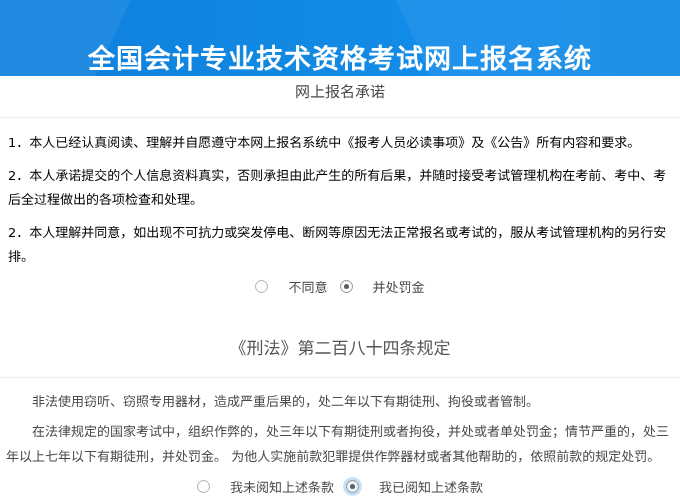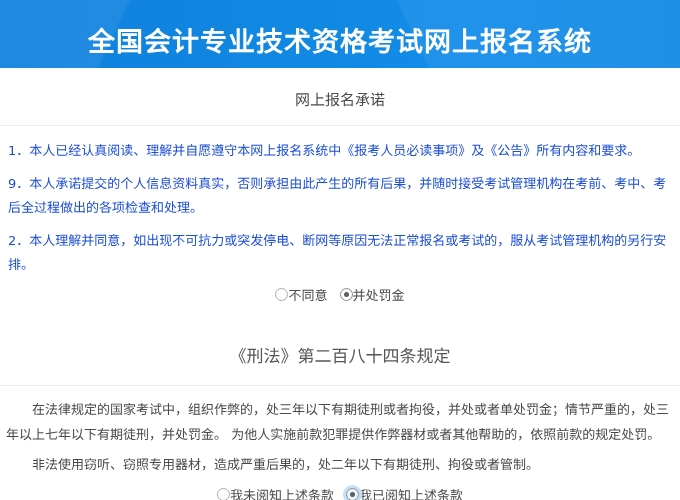--- a/index.html
+++ b/index.html
@@ -5,105 +5,105 @@
   * { margin:0; padding:0; box-sizing:border-box; }
   html,body { width:680px; height:500px; overflow:hidden; }
   body {
     font-family:"DejaVu Sans","Liberation Sans",sans-serif;
     background:#ffffff; color:#4a4a4a;
   }
   .page { width:680px; height:500px; position:relative; background:#fff; }
 
   
   .app-header{
-    height:68px;
+    height:76px;
     background-image:
       linear-gradient(115deg, rgba(255,255,255,0.07) 18%, rgba(255,255,255,0) 18.5%),
       linear-gradient(65deg, rgba(255,255,255,0) 60%, rgba(255,255,255,0.06) 60.5%),
       linear-gradient(to right,#0e7fdd,#1189e2 45%,#138ceb 70%,#1189e2);
-    display:flex; align-items:center; justify-content:center;
+    display:flex; align-items:flex-end; justify-content:center;
   }
   .app-header h1{
     margin-top:11px;
     font-size:27px; font-weight:bold; color:#ffffff;
     letter-spacing:1px; white-space:nowrap;
   }
 
   
   .band{
     text-align:center; background:#fff;
     border-bottom:1px solid #ededed;
   }
-  .band1{ padding:20px 0 16px; }
+  .band1{ padding:4px 0 16px; }
   .band1 .band-title{ font-size:15px; color:#4c4c4c; font-weight:normal; }
   .band2{ padding:24px 0 18px; margin-top:14px; }
   .band2 .band-title{ font-size:17px; color:#565656; font-weight:normal; }
 
   
   .para-block{ padding:4px 8px 0; }
-  .para{ font-size:13px; line-height:24px; color:#1d4ed8; margin-top:9px; }
+  .para{ font-size:13px; line-height:24px; color:#000000; margin-top:9px; }
   .law-block{ padding:6px 6px 0; }
   .law-para{ font-size:13px; line-height:25px; color:#4a4a4a; text-indent:2em; margin-top:5px; }
 
   
   .radio-row{ display:flex; justify-content:center; align-items:center; margin-top:8px; }
   .radio-item{ display:flex; align-items:center; cursor:pointer; margin:0 6px; }
   .radio{
     position:relative; width:13px; height:13px; flex:0 0 13px;
     border:1px solid #ababab; border-radius:50%;
     background:#fdfdfd; display:inline-block;
   }
   .radio.checked{ border-color:#8d8d8d; }
   .radio.checked::after{
     content:""; position:absolute; left:3px; top:3px;
     width:5px; height:5px; border-radius:50%; background:#5f5f5f;
   }
   .radio.focused{
     box-shadow:0 0 0 3px #c6e1f7;
     background:#eaf4fd;
   }
-  .radio-label{ font-size:13px; color:#4a4a4a; margin-left:0; }
+  .radio-label{ font-size:13px; color:#4a4a4a; margin-left:20px; }
 </style>
 </head>
 <body>
 
 <div class="page">
 
   <div class="app-header">
     <h1>全国会计专业技术资格考试网上报名系统</h1>
   </div>
 
   <div class="band band1">
     <div class="band-title">网上报名承诺</div>
   </div>
 
   <div class="para-block">
     <p class="para">1．本人已经认真阅读、理解并自愿遵守本网上报名系统中《报考人员必读事项》及《公告》所有内容和要求。</p>
-    <p class="para">9．本人承诺提交的个人信息资料真实，否则承担由此产生的所有后果，并随时接受考试管理机构在考前、考中、考后全过程做出的各项检查和处理。</p>
+    <p class="para">2．本人承诺提交的个人信息资料真实，否则承担由此产生的所有后果，并随时接受考试管理机构在考前、考中、考后全过程做出的各项检查和处理。</p>
     <p class="para">2．本人理解并同意，如出现不可抗力或突发停电、断网等原因无法正常报名或考试的，服从考试管理机构的另行安排。</p>
   </div>
 
   <div class="radio-row">
     <span class="radio-item">
       <span class="radio"></span>
       <span class="radio-label">不同意</span>
     </span>
     <span class="radio-item">
       <span class="radio checked"></span>
       <span class="radio-label">并处罚金</span>
     </span>
   </div>
 
   <div class="band band2">
     <div class="band-title">《刑法》第二百八十四条规定</div>
   </div>
 
   <div class="law-block">
+    <p class="law-para">非法使用窃听、窃照专用器材，造成严重后果的，处二年以下有期徒刑、拘役或者管制。</p>
     <p class="law-para">在法律规定的国家考试中，组织作弊的，处三年以下有期徒刑或者拘役，并处或者单处罚金；情节严重的，处三年以上七年以下有期徒刑，并处罚金。 为他人实施前款犯罪提供作弊器材或者其他帮助的，依照前款的规定处罚。</p>
-    <p class="law-para">非法使用窃听、窃照专用器材，造成严重后果的，处二年以下有期徒刑、拘役或者管制。</p>
   </div>
 
   <div class="radio-row">
     <span class="radio-item">
       <span class="radio"></span>
       <span class="radio-label">我未阅知上述条款</span>
     </span>
     <span class="radio-item">
       <span class="radio checked focused"></span>
       <span class="radio-label">我已阅知上述条款</span>

